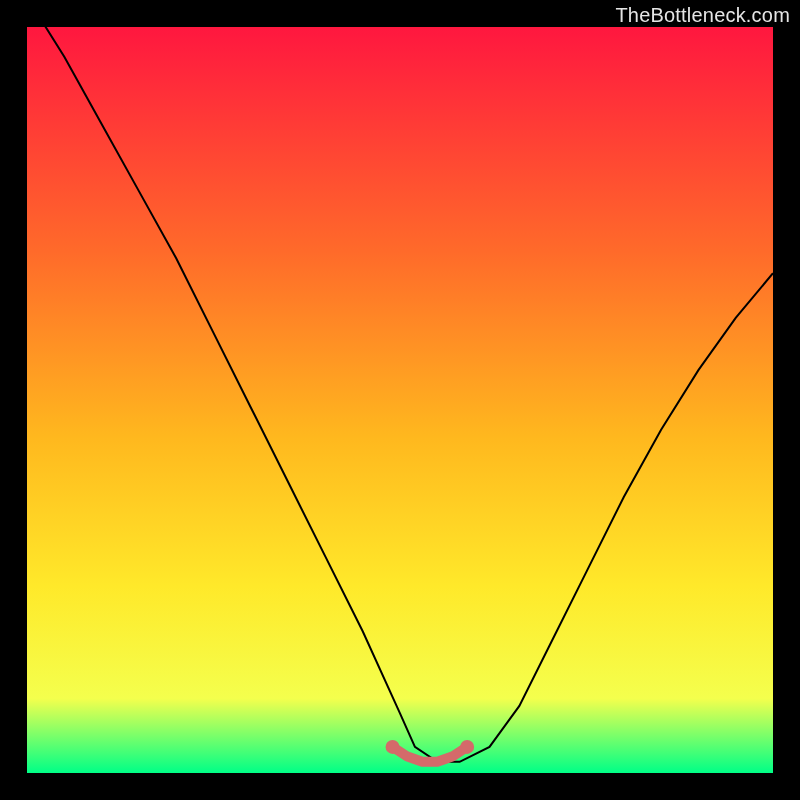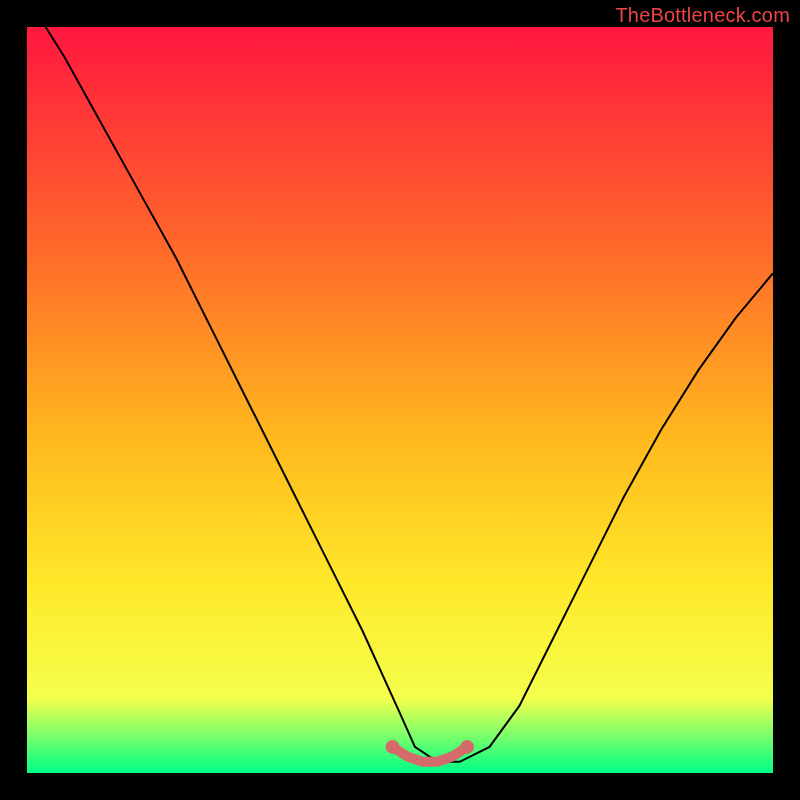--- a/index.html
+++ b/index.html
@@ -13,21 +13,21 @@
   }
   .stage {
     position: relative;
     width: 800px;
     height: 800px;
   }
   .attribution {
     position: absolute;
     top: 4px;
     right: 10px;
-    color: #ef4444;
+    color: #e5e5e5;
     font-size: 20px;
     font-weight: 500;
     letter-spacing: 0.2px;
     user-select: none;
   }
   .plot-frame {
     position: absolute;
     left: 27px;
     top: 27px;
     width: 746px;

